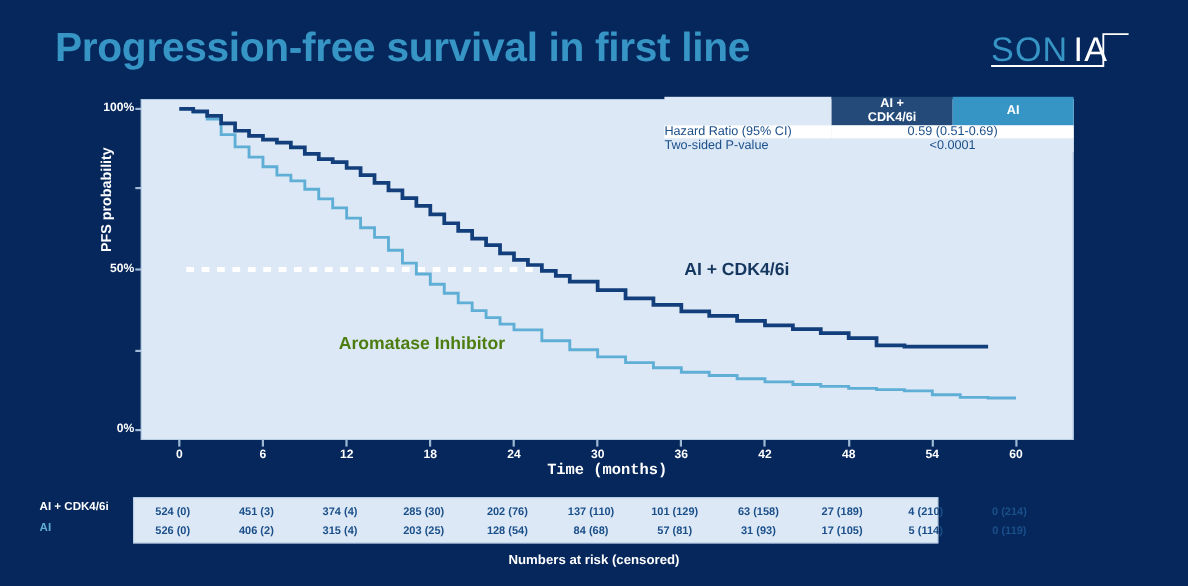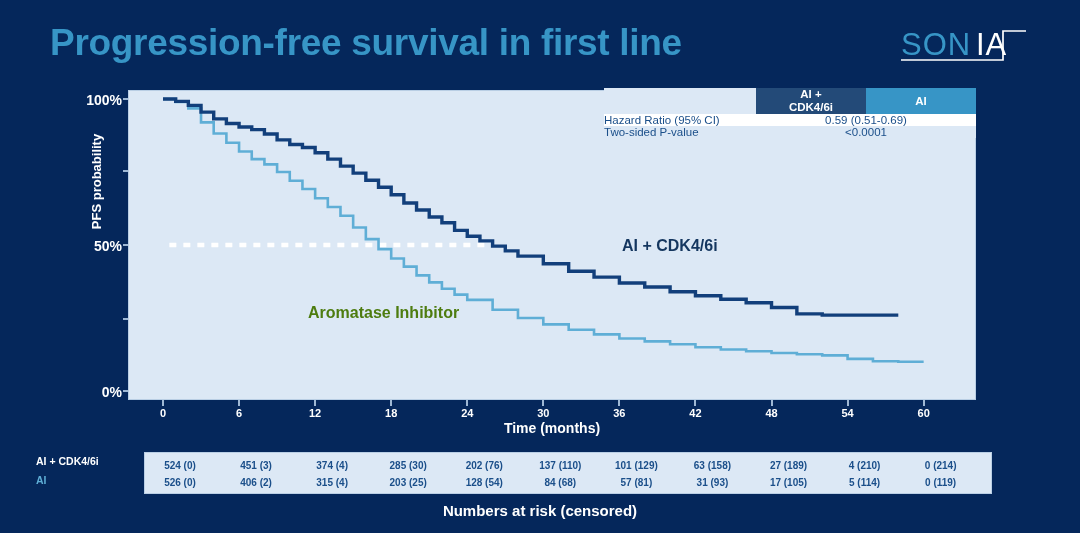--- a/index.html
+++ b/index.html
@@ -44,21 +44,21 @@
     border: 1px solid #B9CEE4;
   }
 
   #plot-svg { position: absolute; left: 0; top: 0; }
 
   
   .y-tick-label {
     position: absolute;
     right: 0;
     color: #FFFFFF;
-    font-size: 14px;
+    font-size: 11px;
     font-weight: bold;
     text-align: right;
     white-space: nowrap;
   }
   #y-axis-area {
     position: absolute;
     left: 60px;
     top: 90px;
     width: 62px;
     height: 310px;
@@ -111,20 +111,21 @@
   }
   #x-axis-title {
     position: absolute;
     left: 128px;
     top: 420px;
     width: 848px;
     text-align: center;
     color: #FFFFFF;
     font-size: 14px;
     font-weight: bold;
+    font-family: Liberation Mono, monospace;
   }
 
   
   .curve-label {
     position: absolute;
     font-size: 16px;
     font-weight: bold;
     white-space: nowrap;
   }
   #label-combo { left: 621px; top: 236px; color: #14365F; }
@@ -198,23 +199,23 @@
     width: 92px;
     font-size: 10.5px;
     font-weight: bold;
     white-space: nowrap;
   }
   #risk-label-0 { top: 3px;  color: #FFFFFF; }
   #risk-label-1 { top: 22px; color: #5FAED6; }
 
   #risk-grid {
     position: absolute;
-    left: 144px;
+    left: 121px;
     top: 0;
-    width: 848px;
+    width: 732px;
     height: 42px;
     background: #DCE8F5;
     border: 1px solid #BACFE5;
   }
   .risk-cell {
     position: absolute;
     font-size: 10px;
     font-weight: bold;
     color: #1B4F8A;
     transform: translateX(-50%);
@@ -223,21 +224,21 @@
   .risk-cell.r0 { top: 7px; }
   .risk-cell.r1 { top: 24px; }
 
   #risk-caption {
     position: absolute;
     left: 0;
     top: 502px;
     width: 1080px;
     text-align: center;
     color: #FFFFFF;
-    font-size: 15px;
+    font-size: 12px;
     font-weight: bold;
   }
 </style>
 </head>
 <body>
 
 <div id="slide-title">Progression-free survival in first line</div>
 
 <div id="brand-logo">
   <svg width="150" height="44" viewBox="0 0 150 44" xmlns="http://www.w3.org/2000/svg">

